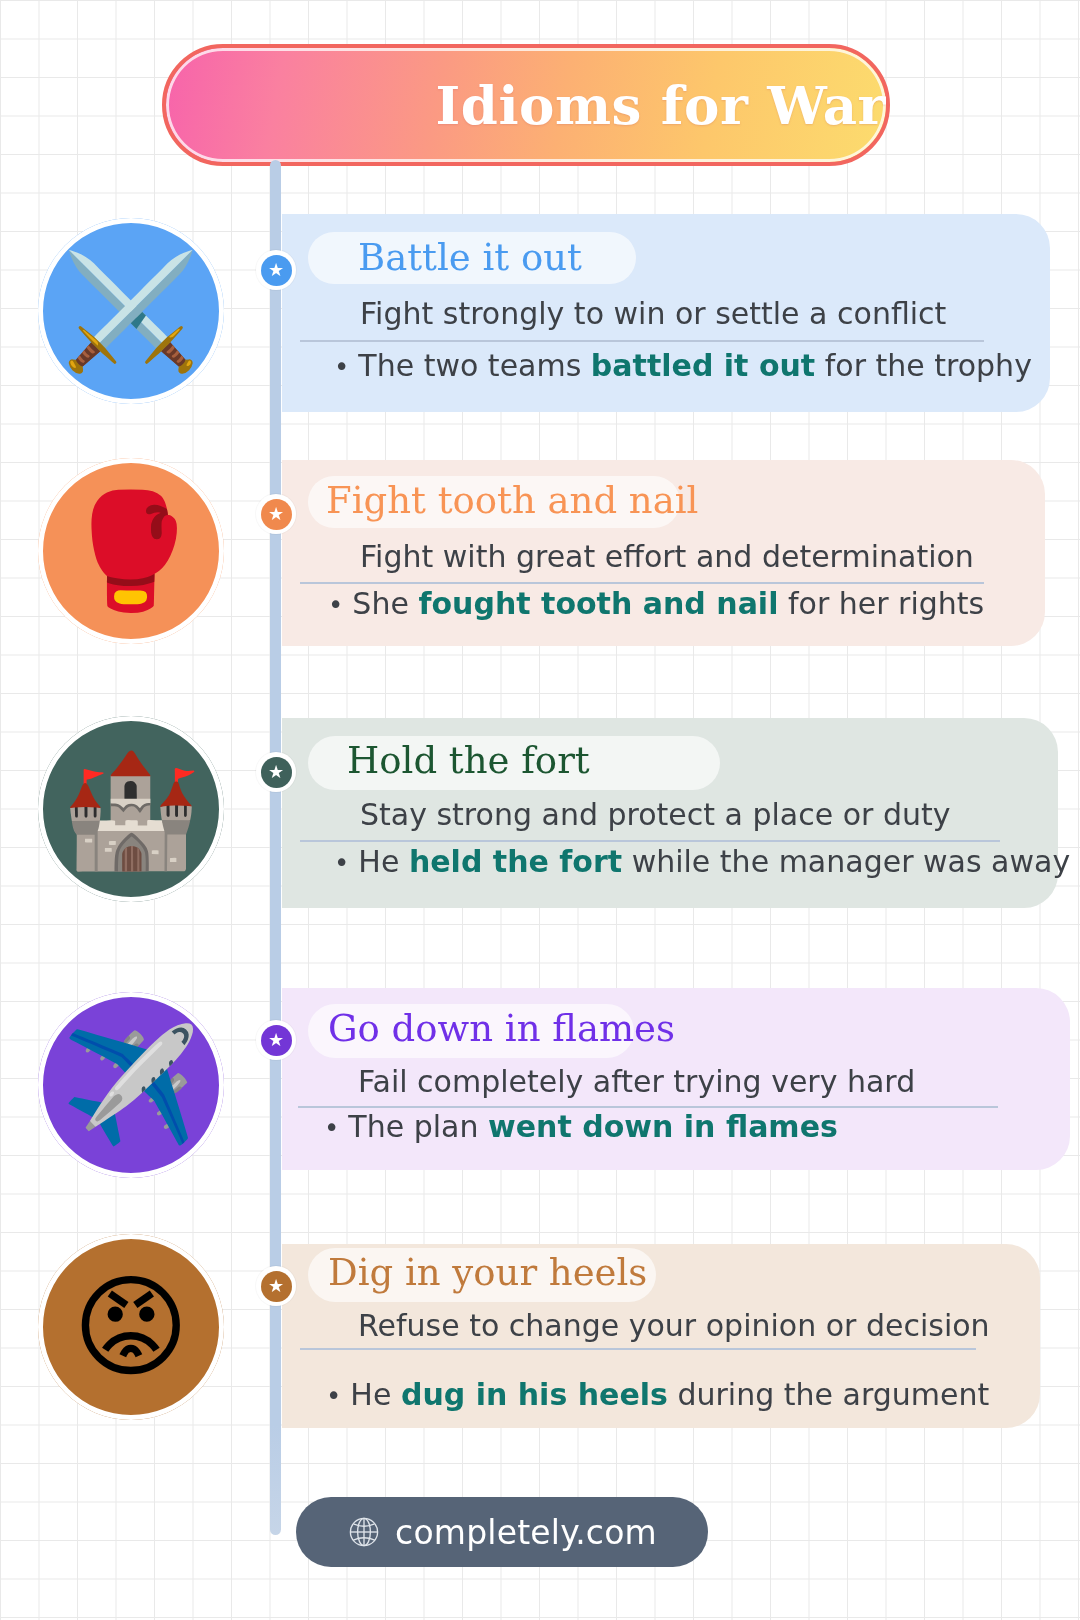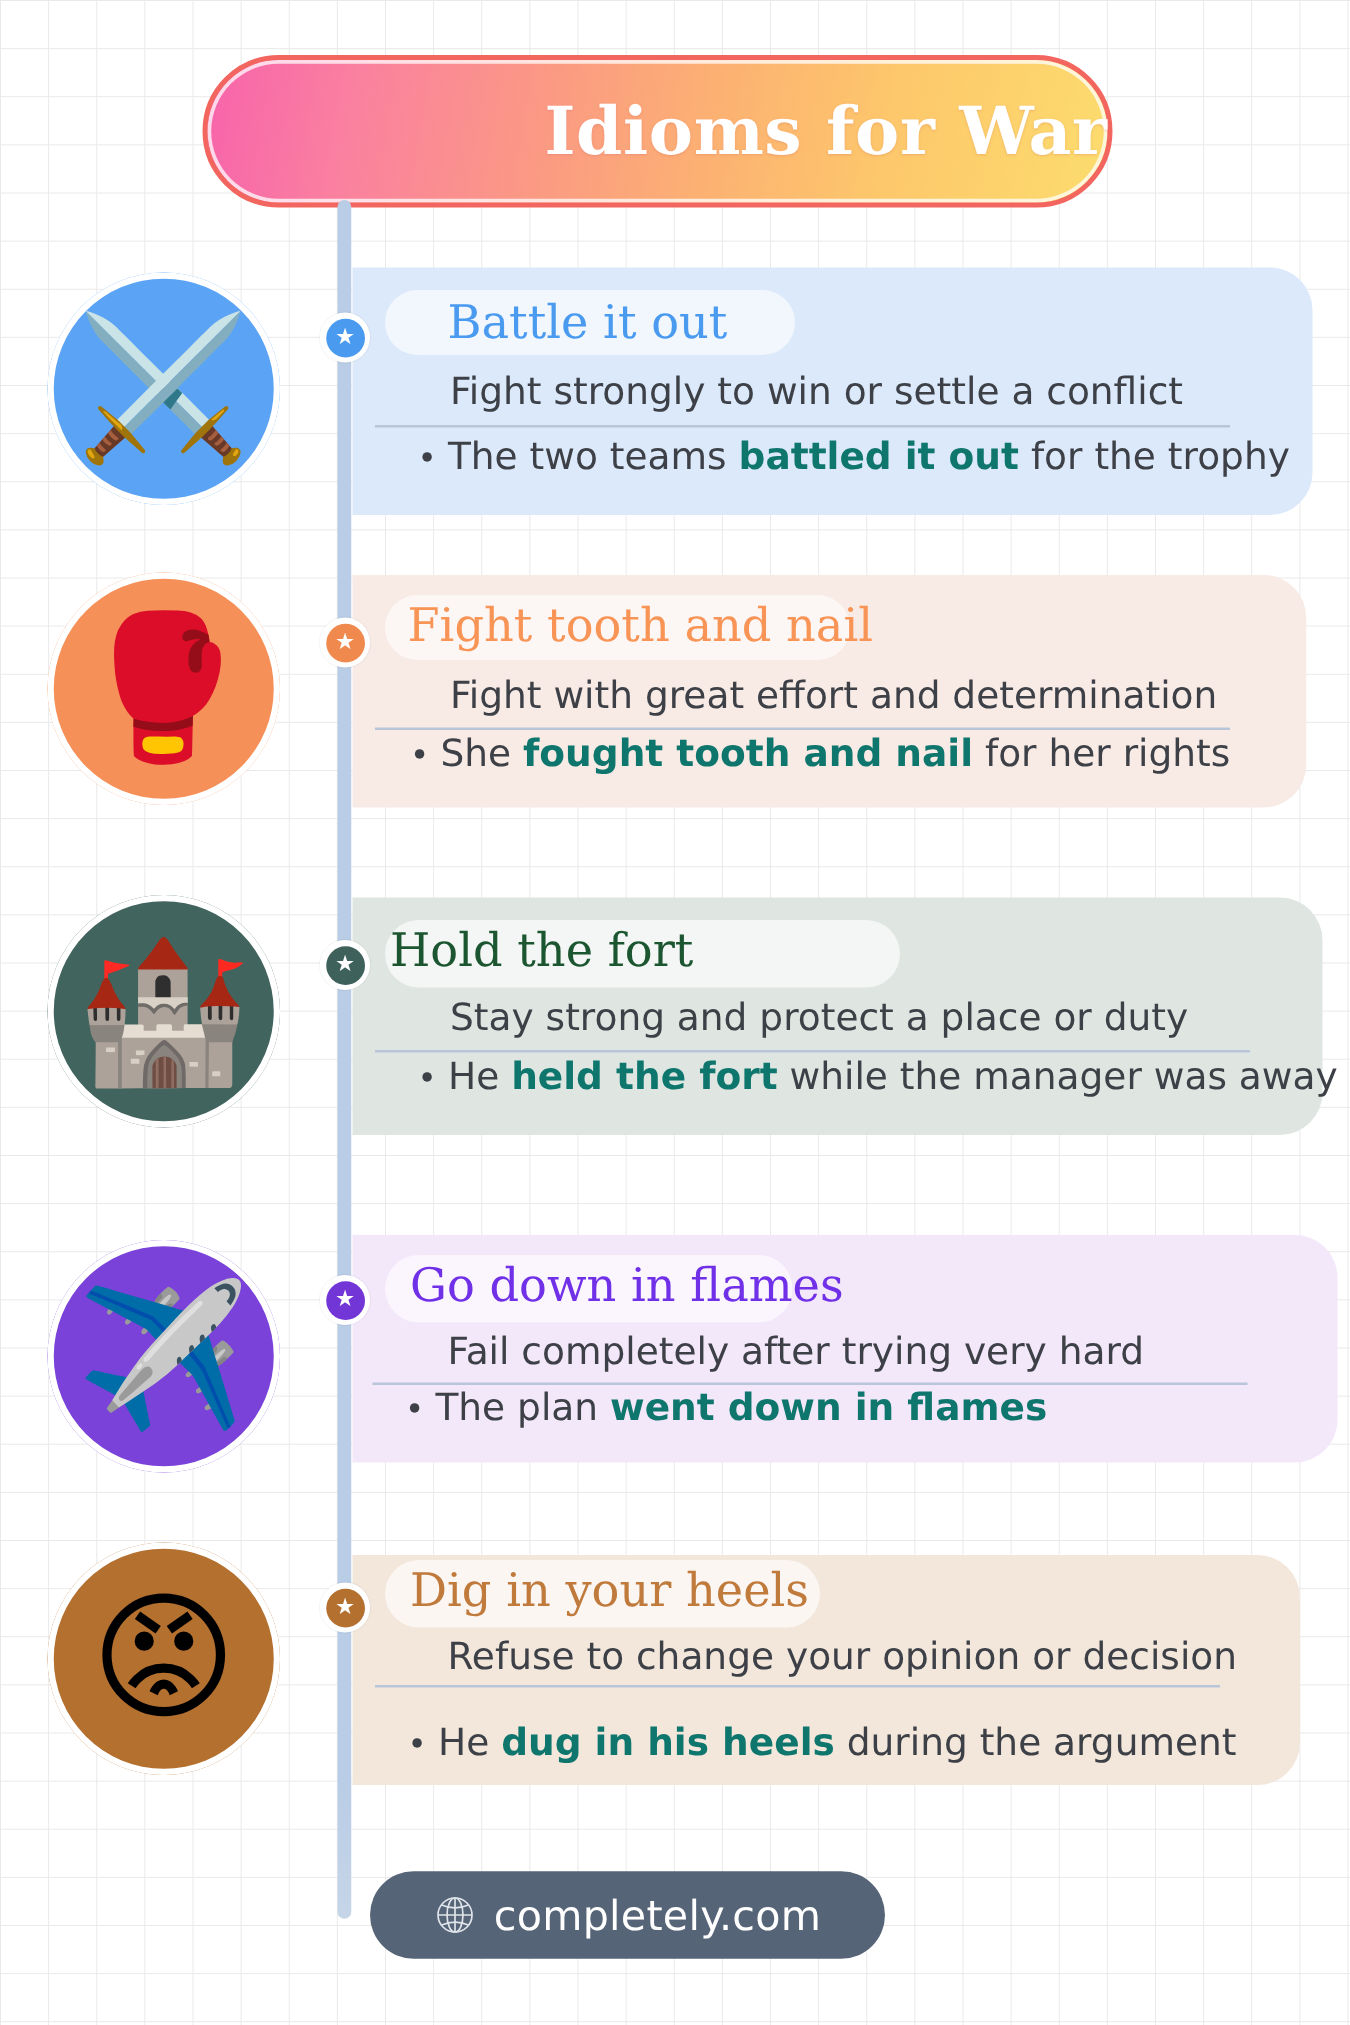--- a/index.html
+++ b/index.html
@@ -224,21 +224,21 @@
       <div class="card" style="top: 718px; width: 776px; height: 190px; background: rgb(223, 230, 226); border-top-left-radius: 0px; border-bottom-left-radius: 0px;"></div>
       <div class="title-pill" style="left: 308px; top: 736px; width: 412px; height: 54px;"></div>
       <div class="icon-circle" style="top: 716px; background: rgb(66, 100, 94);">
         <span class="icon-glyph">🏰</span>
       </div>
       <div class="badge" style="top: 752px;">
         <div class="badge-inner" style="background: rgb(63, 97, 91);">
           <span class="badge-star">★</span>
         </div>
       </div>
-      <div class="idiom-title" style="left: 312px; top: 739px; color: rgb(28, 86, 49);">Hold the fort</div>
+      <div class="idiom-title" style="left: 347px; top: 739px; color: rgb(28, 86, 49);">Hold the fort</div>
       <div class="meaning" style="left: 328px; top: 797px;">Stay strong and protect a place or duty</div>
       <div class="divider" style="left: 300px; top: 840px; width: 700px;"></div>
       <div class="example" style="left: 334px; top: 844px;"><span class="bullet">•</span><span>He </span><b>held the fort</b><span> while the manager was away</span></div>
     </div>
     <div class="row" style="top: 0px;">
       <div class="card" style="top: 988px; width: 788px; height: 182px; background: rgb(243, 231, 250); border-top-left-radius: 0px; border-bottom-left-radius: 0px;"></div>
       <div class="title-pill" style="left: 308px; top: 1004px; width: 326px; height: 54px;"></div>
       <div class="icon-circle" style="top: 992px; background: rgb(122, 66, 216);">
         <span class="icon-glyph">✈️</span>
       </div>

